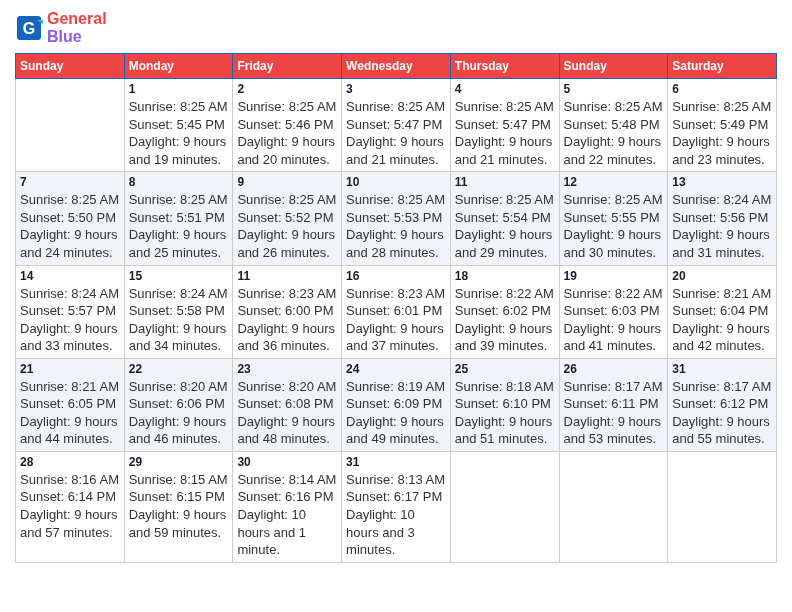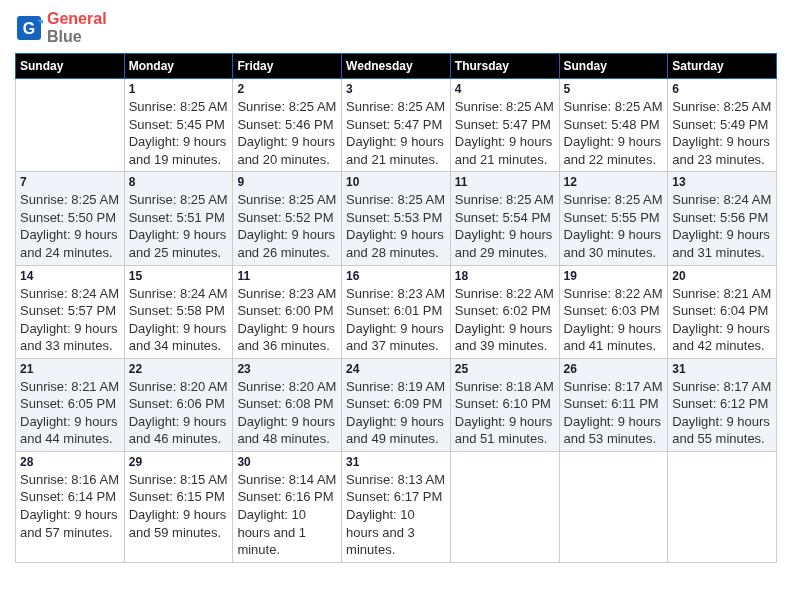--- a/index.html
+++ b/index.html
@@ -42,21 +42,21 @@
     .subtitle {
       font-size: 14px;
       color: #333;
     }
     table {
       width: 100%;
       border-collapse: collapse;
       table-layout: fixed;
     }
     thead th {
-      background: #000000;
+      background: #ef4444;
       color: #fff;
       font-size: 12px;
       font-weight: bold;
       padding: 5px 4px;
       text-align: left;
       border: 1px solid #1565c0;
     }
     tbody td {
       border: 1px solid #ccc;
       vertical-align: top;
@@ -93,21 +93,21 @@
 <div class="container">
   <div class="header">
     <div class="logo">
       <svg class="logo-icon" viewBox="0 0 28 28">
         <rect x="2" y="2" width="24" height="24" rx="3" fill="#1565c0"></rect>
         <text x="14" y="20" text-anchor="middle" fill="white" font-size="16" font-weight="bold" font-family="Arial">G</text>
         <polygon points="22,6 28,10 28,6" fill="#42a5f5"></polygon>
       </svg>
       <div>
         <div style="font-size:16px;font-weight:bold;color:#ef4444;line-height:1.1;">General</div>
-        <div style="font-size:16px;font-weight:bold;color:#737373;line-height:1.1;">Blue</div>
+        <div style="font-size:16px;font-weight:bold;color:#8b5cf6;line-height:1.1;">Blue</div>
       </div>
     </div>
     <div class="title-area">
       <div class="month-title"></div>
       <div class="subtitle"></div>
     </div>
   </div>
 
   <table>
     <thead>

